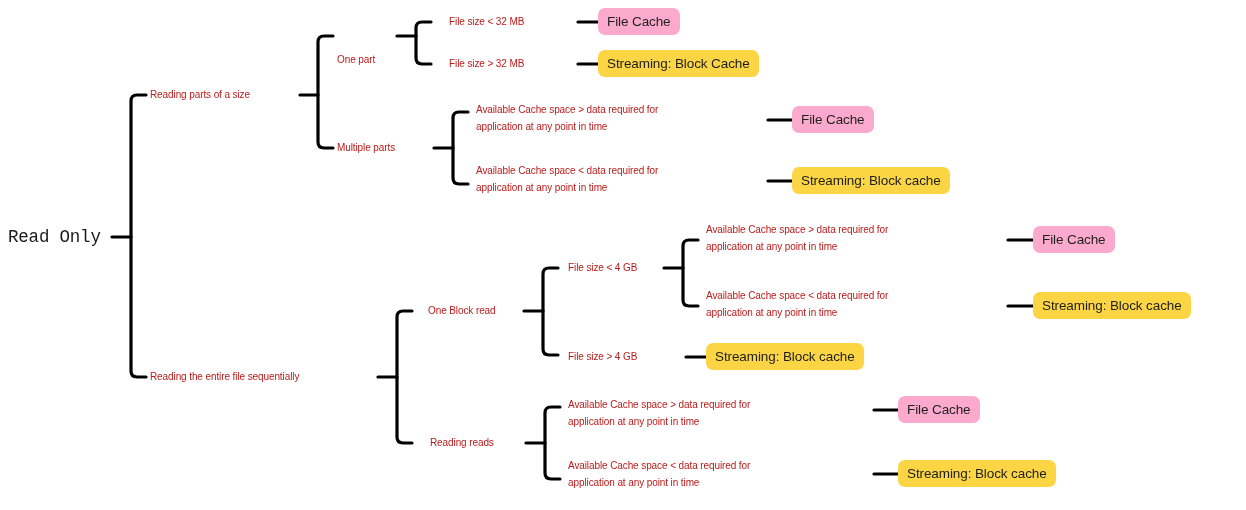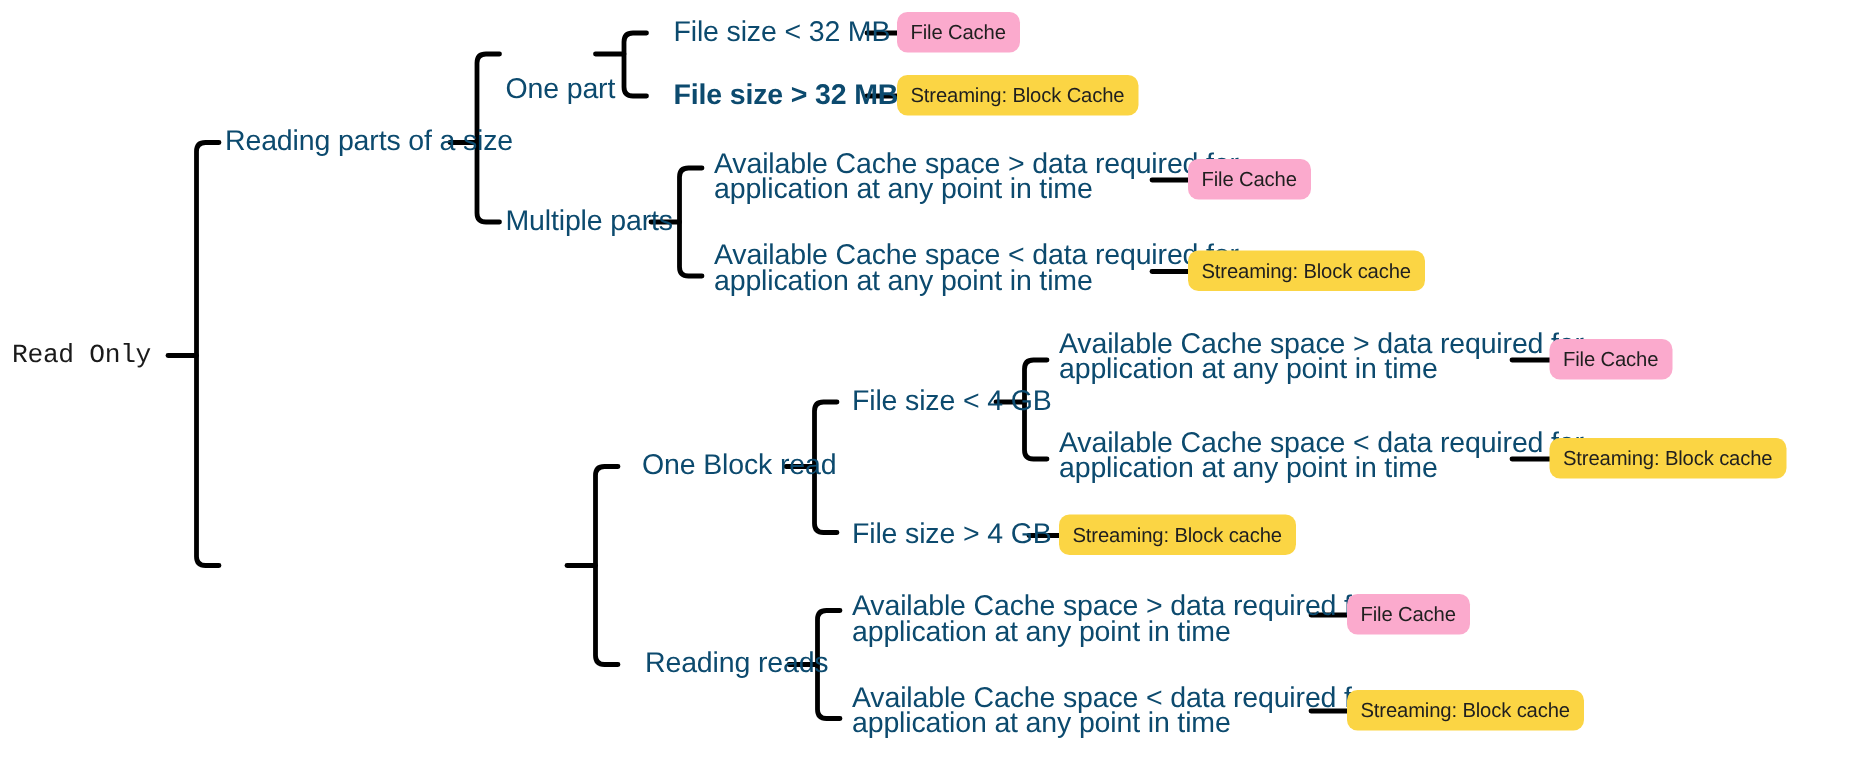--- a/index.html
+++ b/index.html
@@ -17,22 +17,22 @@
   }
   #connector-layer {
     position: absolute;
     left: 0; top: 0;
     width: 1246px;
     height: 510px;
     pointer-events: none;
   }
   .node-text {
     position: absolute;
-    color: #0c4a6e;
-    font-size: 19px;
+    color: #b91c1c;
+    font-size: 10px;
     line-height: 17px;
     white-space: pre-line;
     letter-spacing: -0.1px;
   }
   .root-text {
     position: absolute;
     color: #1a1a1a;
     font-size: 17.5px;
     line-height: 22px;
     letter-spacing: -0.2px;
@@ -102,28 +102,29 @@
       <path d="M1008,306 L1036,306"></path>
       <path d="M686,357 L709,357"></path>
       <path d="M874,410 L901,410"></path>
       <path d="M874,474 L901,474"></path>
     </g>
   </svg>
 
   <div class="root-text" style="left:8px; top:226px;">Read Only</div>
 
   <div class="node-text" style="left:150px; top:86px;">Reading parts of a size</div>
+  <div class="node-text" style="left:150px; top:368px;">Reading the entire file sequentially</div>
 
   <div class="node-text" style="left:337px; top:27px;margin-top:24px;">One part</div>
   <div class="node-text" style="left:337px; top:139px;">Multiple parts</div>
   <div class="node-text" style="left:428px; top:302px;">One Block read</div>
   <div class="node-text" style="left:430px; top:434px;">Reading reads</div>
 
   <div class="node-text" style="left:449px; top:13px;">File size &lt; 32 MB</div>
-  <div class="node-text" style="left:449px; top:55px;font-weight:bold;">File size &gt; 32 MB</div>
+  <div class="node-text" style="left:449px; top:55px;">File size &gt; 32 MB</div>
   <div class="node-text" style="left:476px; top:101px;">Available Cache space &gt; data required for
 application at any point in time</div>
   <div class="node-text" style="left:476px; top:162px;">Available Cache space &lt; data required for
 application at any point in time</div>
   <div class="node-text" style="left:568px; top:259px;">File size &lt; 4 GB</div>
   <div class="node-text" style="left:568px; top:348px;">File size &gt; 4 GB</div>
   <div class="node-text" style="left:568px; top:396px;">Available Cache space &gt; data required for
 application at any point in time</div>
   <div class="node-text" style="left:568px; top:457px;">Available Cache space &lt; data required for
 application at any point in time</div>

